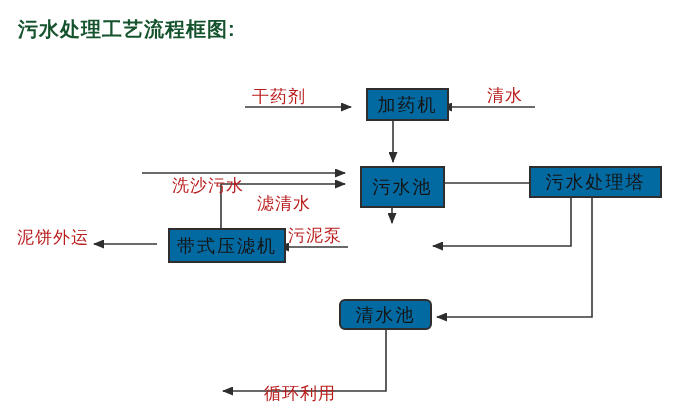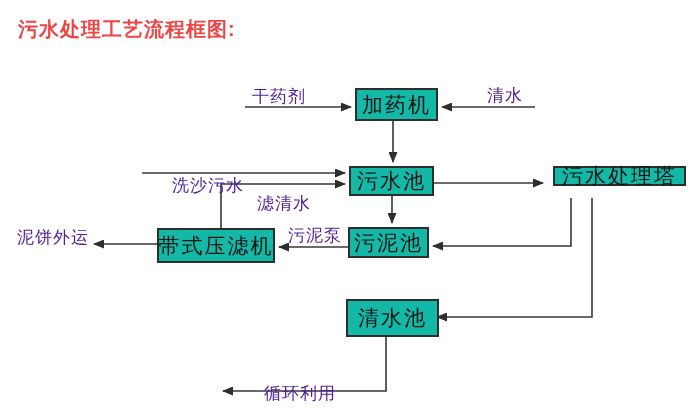--- a/index.html
+++ b/index.html
@@ -14,58 +14,59 @@
     height: 420px;
     background: #ffffff;
     overflow: hidden;
   }
   .title {
     position: absolute;
     left: 18px;
     top: 16px;
     font-size: 20px;
     font-weight: bold;
-    color: #ef4444;
+    color: #14532d;
     letter-spacing: 1px;
     white-space: nowrap;
   }
   svg.wires {
     position: absolute;
     left: 0;
     top: 0;
     width: 700px;
     height: 420px;
   }
   .node {
     position: absolute;
     box-sizing: border-box;
     border: 2px solid #2e2e2e;
-    background: #14b8a6;
+    background: #0369a1;
     display: flex;
     align-items: center;
     justify-content: center;
-    font-size: 21px;
+    font-size: 18px;
     color: #141414;
     letter-spacing: 2px;
     white-space: nowrap;
+    margin-left: 11px;
   }
   .flow-label {
     position: absolute;
     font-size: 17px;
-    color: #4c1d95;
+    color: #b91c1c;
     letter-spacing: 1px;
     white-space: nowrap;
   }
   
   #n-dosing    { left: 355px; top: 88px;  width: 83px;  height: 33px; }
-  #n-sewage    { left: 349px; top: 166px; width: 85px;  height: 30px; }
-  #n-tower     { left: 553px; top: 166px; width: 133px; height: 20px; }
+  #n-sewage    { left: 349px; top: 166px; width: 85px;  height: 42px; }
+  #n-tower     { left: 518px; top: 166px; width: 133px; height: 32px; }
   #n-sludge    { left: 348px; top: 227px; width: 81px;  height: 31px; }
   #n-press     { left: 157px; top: 228px; width: 118px; height: 35px; }
-  #n-clear     { left: 346px; top: 299px; width: 93px;  height: 38px; }
+  #n-clear     { left: 328px; top: 299px; width: 93px;  height: 31px; border-radius: 6px; }
   
   #l-dry      { left: 252px; top: 85px;  }
   #l-water    { left: 487px; top: 84px;  }
   #l-sand     { left: 172px; top: 154px; margin-top: 20px; }
   #l-spump    { left: 452px; top: 152px; }
   #l-filtered { left: 257px; top: 192px; text-align: right; }
   #l-slpump   { left: 288px; top: 224px; }
   #l-bottom   { left: 472px; top: 222px; }
   #l-mudcake  { left: 17px;  top: 226px; }
   #l-recycle  { left: 264px; top: 382px; }
@@ -95,21 +96,20 @@
       <path d="M348,247 L279,247" marker-end="url(#arr)"></path>
       <path d="M157,244 L94,244" marker-end="url(#arr)"></path>
       <path d="M592,198 L592,317 L437,317" marker-end="url(#arr)"></path>
       <path d="M386,330 L386,391 L223,391" marker-end="url(#arr)"></path>
     </g>
   </svg>
 
   <div class="node" id="n-dosing">加药机</div>
   <div class="node" id="n-sewage">污水池</div>
   <div class="node" id="n-tower">污水处理塔</div>
-  <div class="node" id="n-sludge">污泥池</div>
   <div class="node" id="n-press">带式压滤机</div>
   <div class="node" id="n-clear">清水池</div>
 
   <div class="flow-label" id="l-dry">干药剂</div>
   <div class="flow-label" id="l-water">清水</div>
   <div class="flow-label" id="l-sand">洗沙污水</div>
   <div class="flow-label" id="l-filtered">滤清水</div>
   <div class="flow-label" id="l-slpump">污泥泵</div>
   <div class="flow-label" id="l-mudcake">泥饼外运</div>
   <div class="flow-label" id="l-recycle">循环利用</div>

